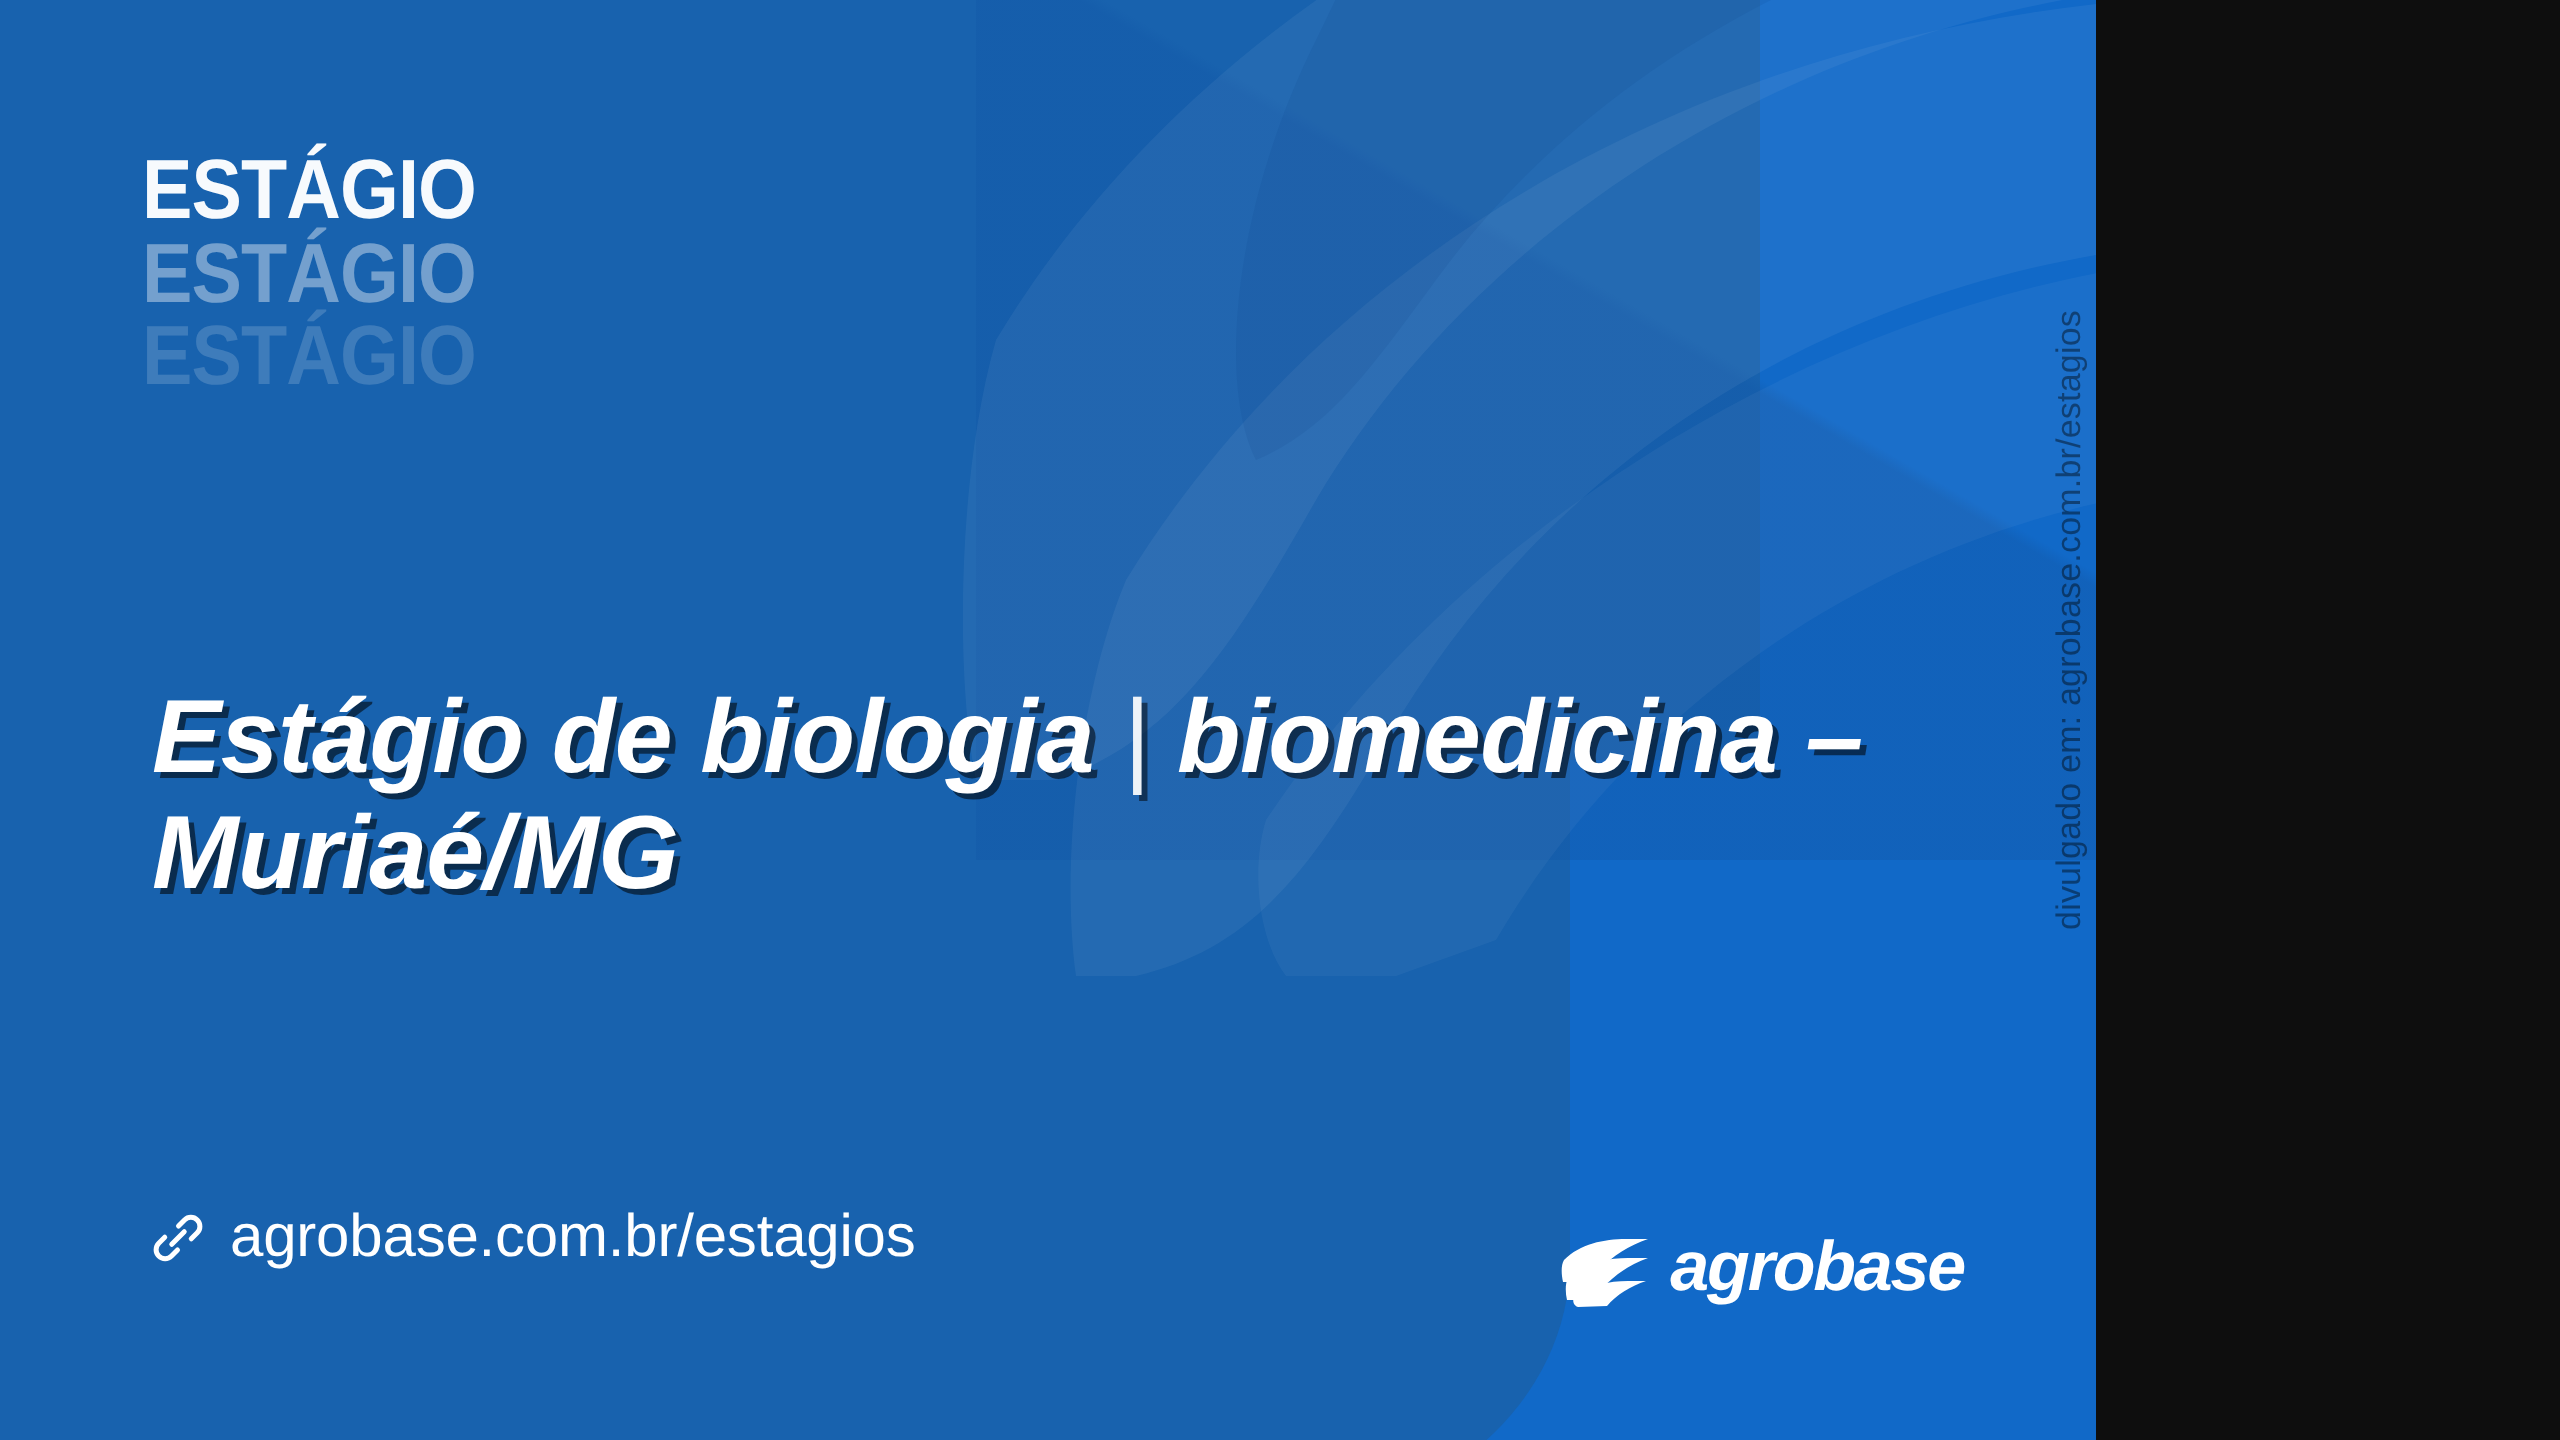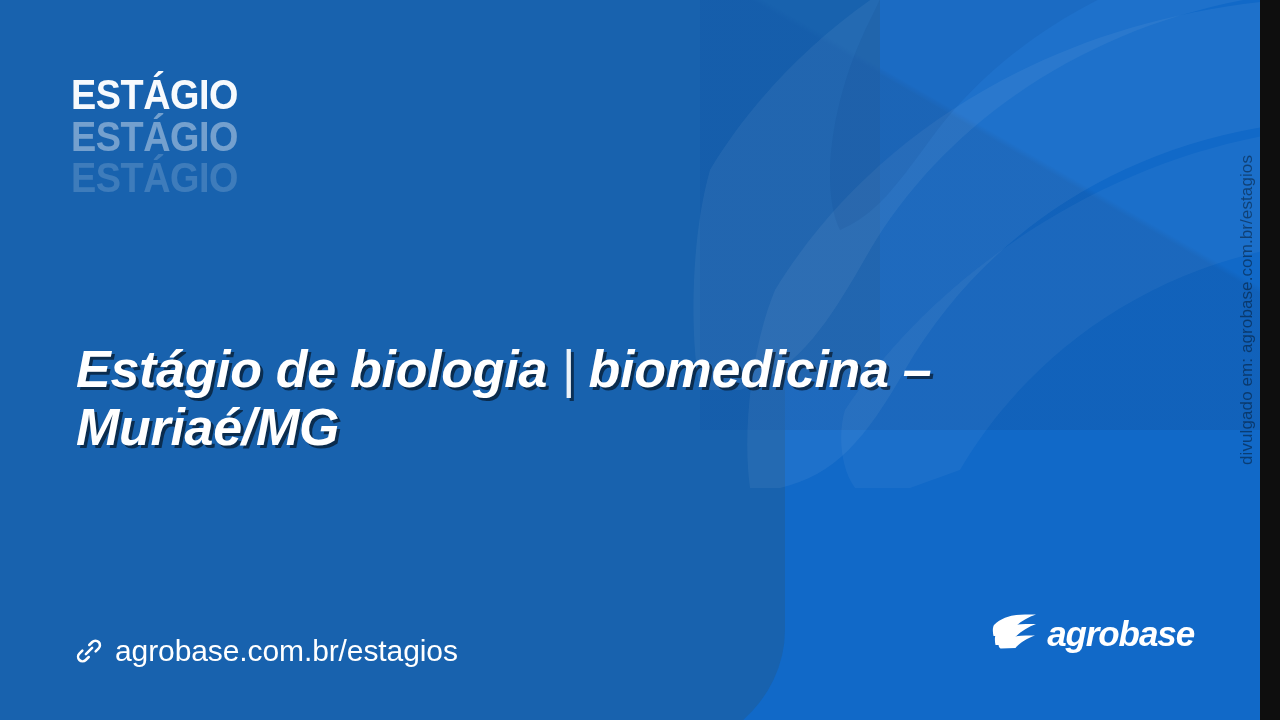--- a/index.html
+++ b/index.html
@@ -2,21 +2,21 @@
 <html><head>
 <meta charset="utf-8">
 <style>
   html, body {
     margin: 0;
     padding: 0;
     background: #0e0e0e;
   }
   #stage {
     position: relative;
-    width: 1260px;
+    width: 1048px;
     height: 720px;
     overflow: hidden;
     background: #737373;
     font-family: "Liberation Sans", "DejaVu Sans", sans-serif;
     -webkit-font-smoothing: antialiased;
   }
 
   
   .bg-base {
     position: absolute;
@@ -98,41 +98,41 @@
   }
   .headline .sep {
     font-weight: 400;
     opacity: 0.92;
   }
 
   
   .url-row {
     position: absolute;
     left: 74px;
-    bottom: 52px;
+    bottom: 84px;
     display: flex;
     align-items: center;
     gap: 11px;
   }
   .link-icon { width: 30px; height: 30px; display: block; }
   .url-text {
     color: #ffffff;
     font-size: 30px;
     font-weight: 400;
     letter-spacing: -0.1px;
     white-space: nowrap;
   }
 
   
   .brand {
     position: absolute;
     right: 66px;
     bottom: 66px;
     display: flex;
-    align-items: flex-start;
+    align-items: flex-end;
     gap: 9px;
   }
   .brand-mark { width: 46px; height: 35px; display: block; }
   .brand-word {
     color: #ffffff;
     font-size: 35px;
     font-weight: 700;
     font-style: italic;
     letter-spacing: -1.1px;
     white-space: nowrap;

